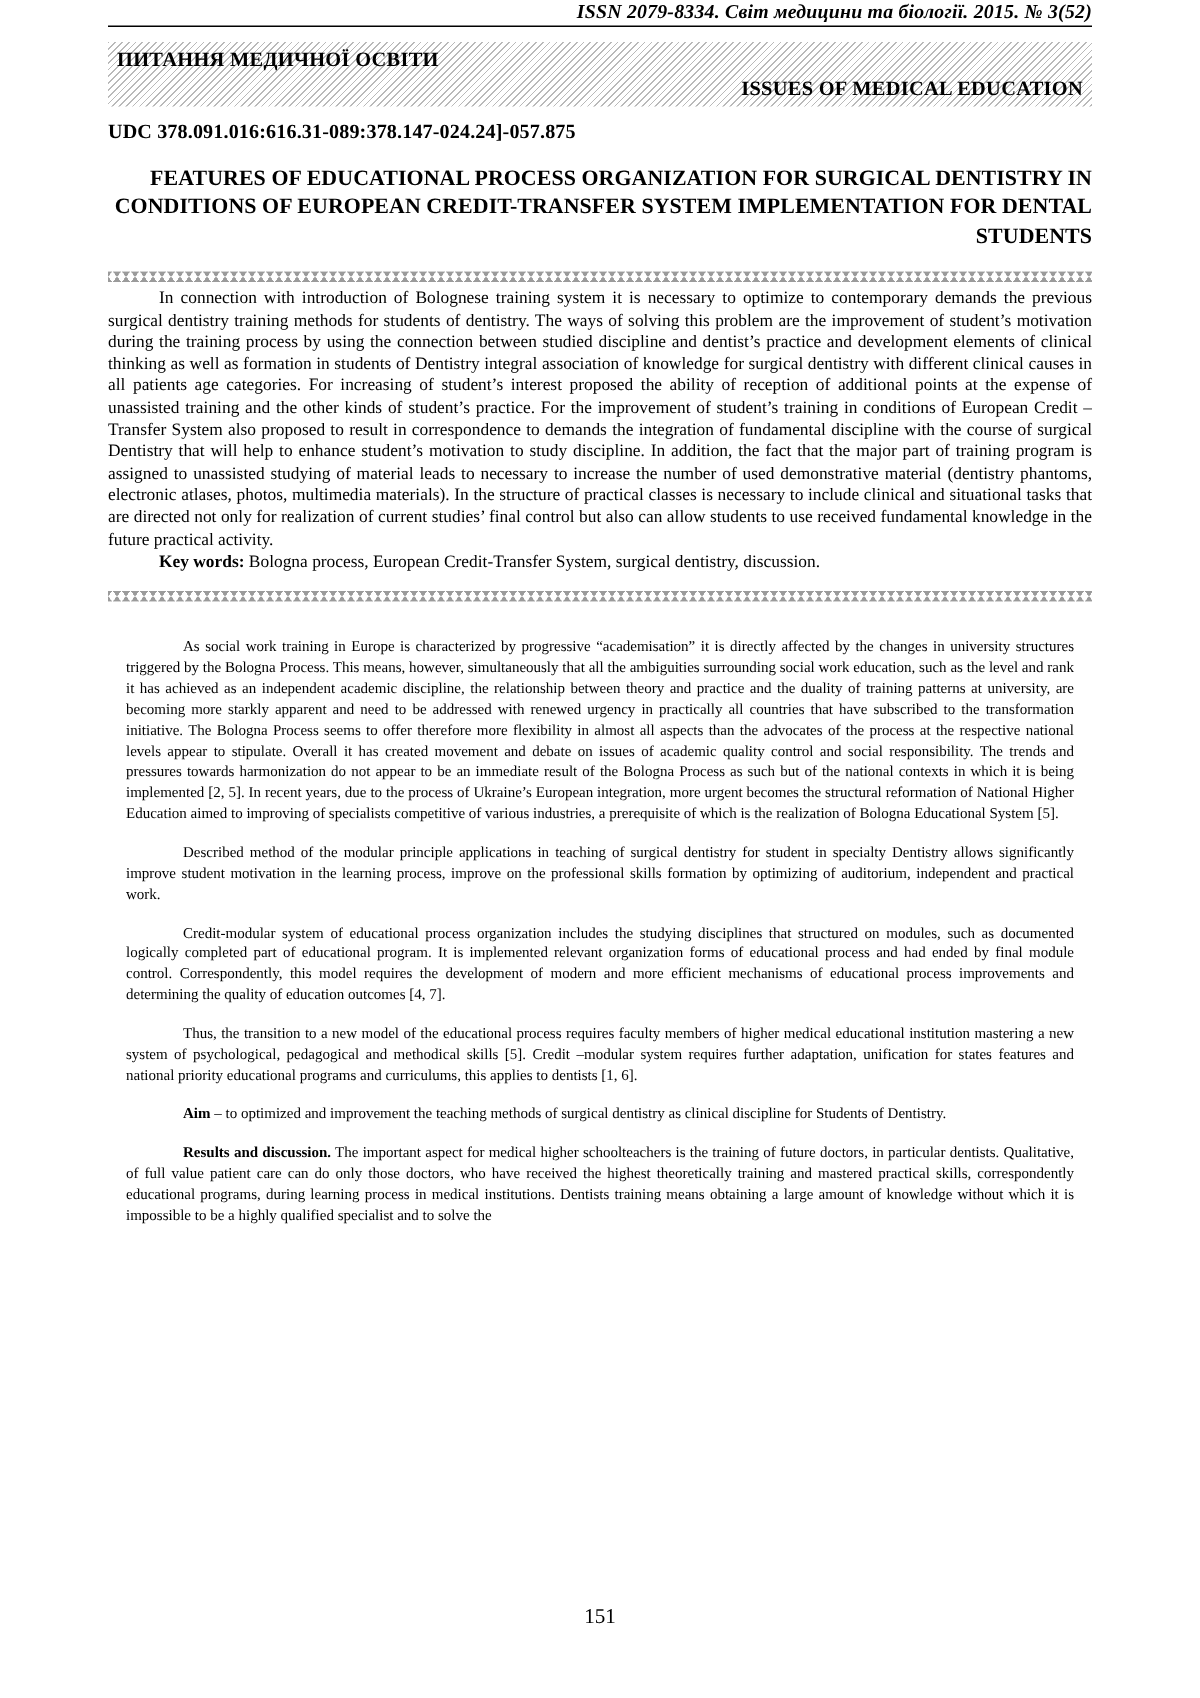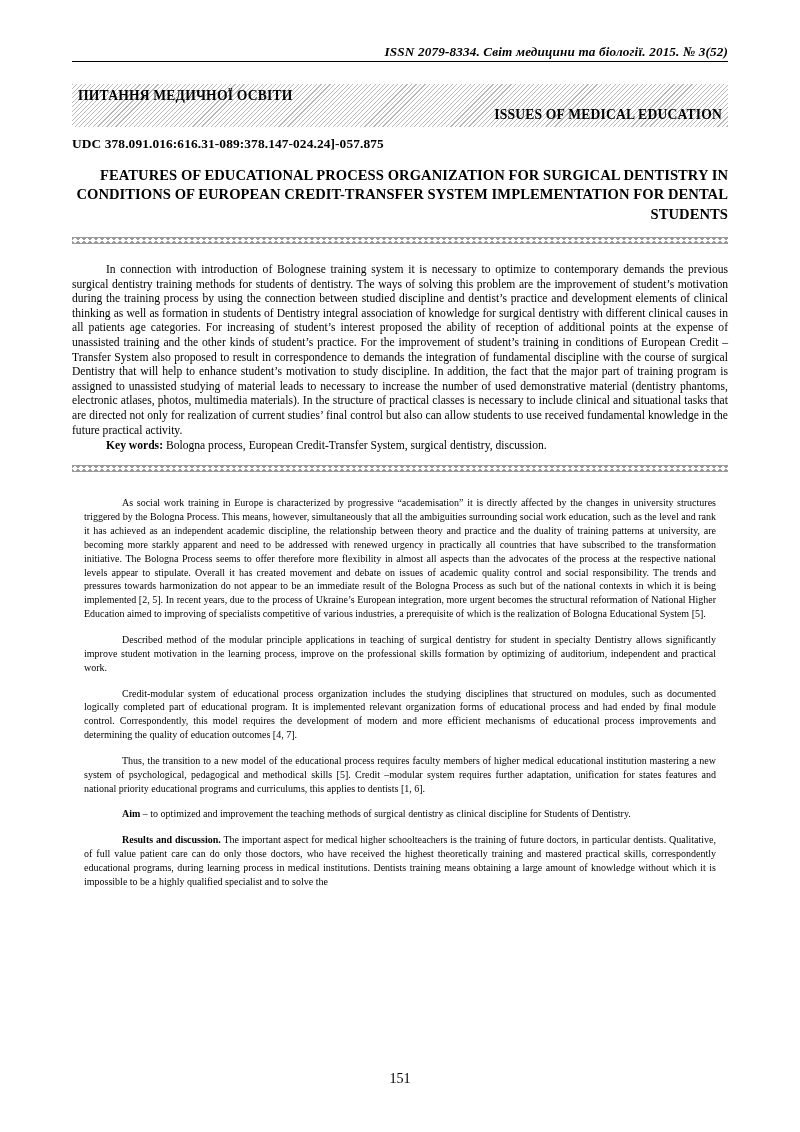--- a/index.html
+++ b/index.html
@@ -27,42 +27,41 @@
     width: 656px;
   }
 
   
   .running-head {
     text-align: right;
     font-weight: bold;
     font-style: italic;
     font-size: 13.2px;
     letter-spacing: 0.15px;
-    padding-top: 44px;
     padding-bottom: 2px;
     line-height: 1.15;
   }
   .rule-thick {
     border-bottom: 1.6px solid #000;
     margin-bottom: 0px;
   }
 
   
   .hatch {
     background-color: #ffffff;
     background-image: repeating-linear-gradient(
         135deg,
         #b9b9b9 0px,
         #b9b9b9 0.8px,
         #ffffff 0.8px,
         #ffffff 3.2px
       );
   }
   .band-section {
-    margin-top: 22px;
+    margin-top: 10px;
     padding: 3px 6px 3px 6px;
     min-height: 38px;
     box-sizing: border-box;
   }
   .band-section .line-left {
     font-weight: bold;
     font-size: 13.6px;
     text-align: left;
     line-height: 1.35;
     letter-spacing: 0.2px;
@@ -120,21 +119,21 @@
     opacity: 0.85;
   }
   .zigzag.bottom {
     margin-top: 4px;
   }
   .abstract {
     font-size: 11.6px;
     line-height: 1.26;
     text-align: justify;
     text-indent: 34px;
-    margin-top: 19px;
+    margin-top: 4px;
     hyphens: none;
   }
   .keywords {
     font-size: 11.6px;
     line-height: 1.26;
     text-align: left;
     text-indent: 34px;
     margin-top: 1px;
   }
   .keywords b { font-weight: bold; }

